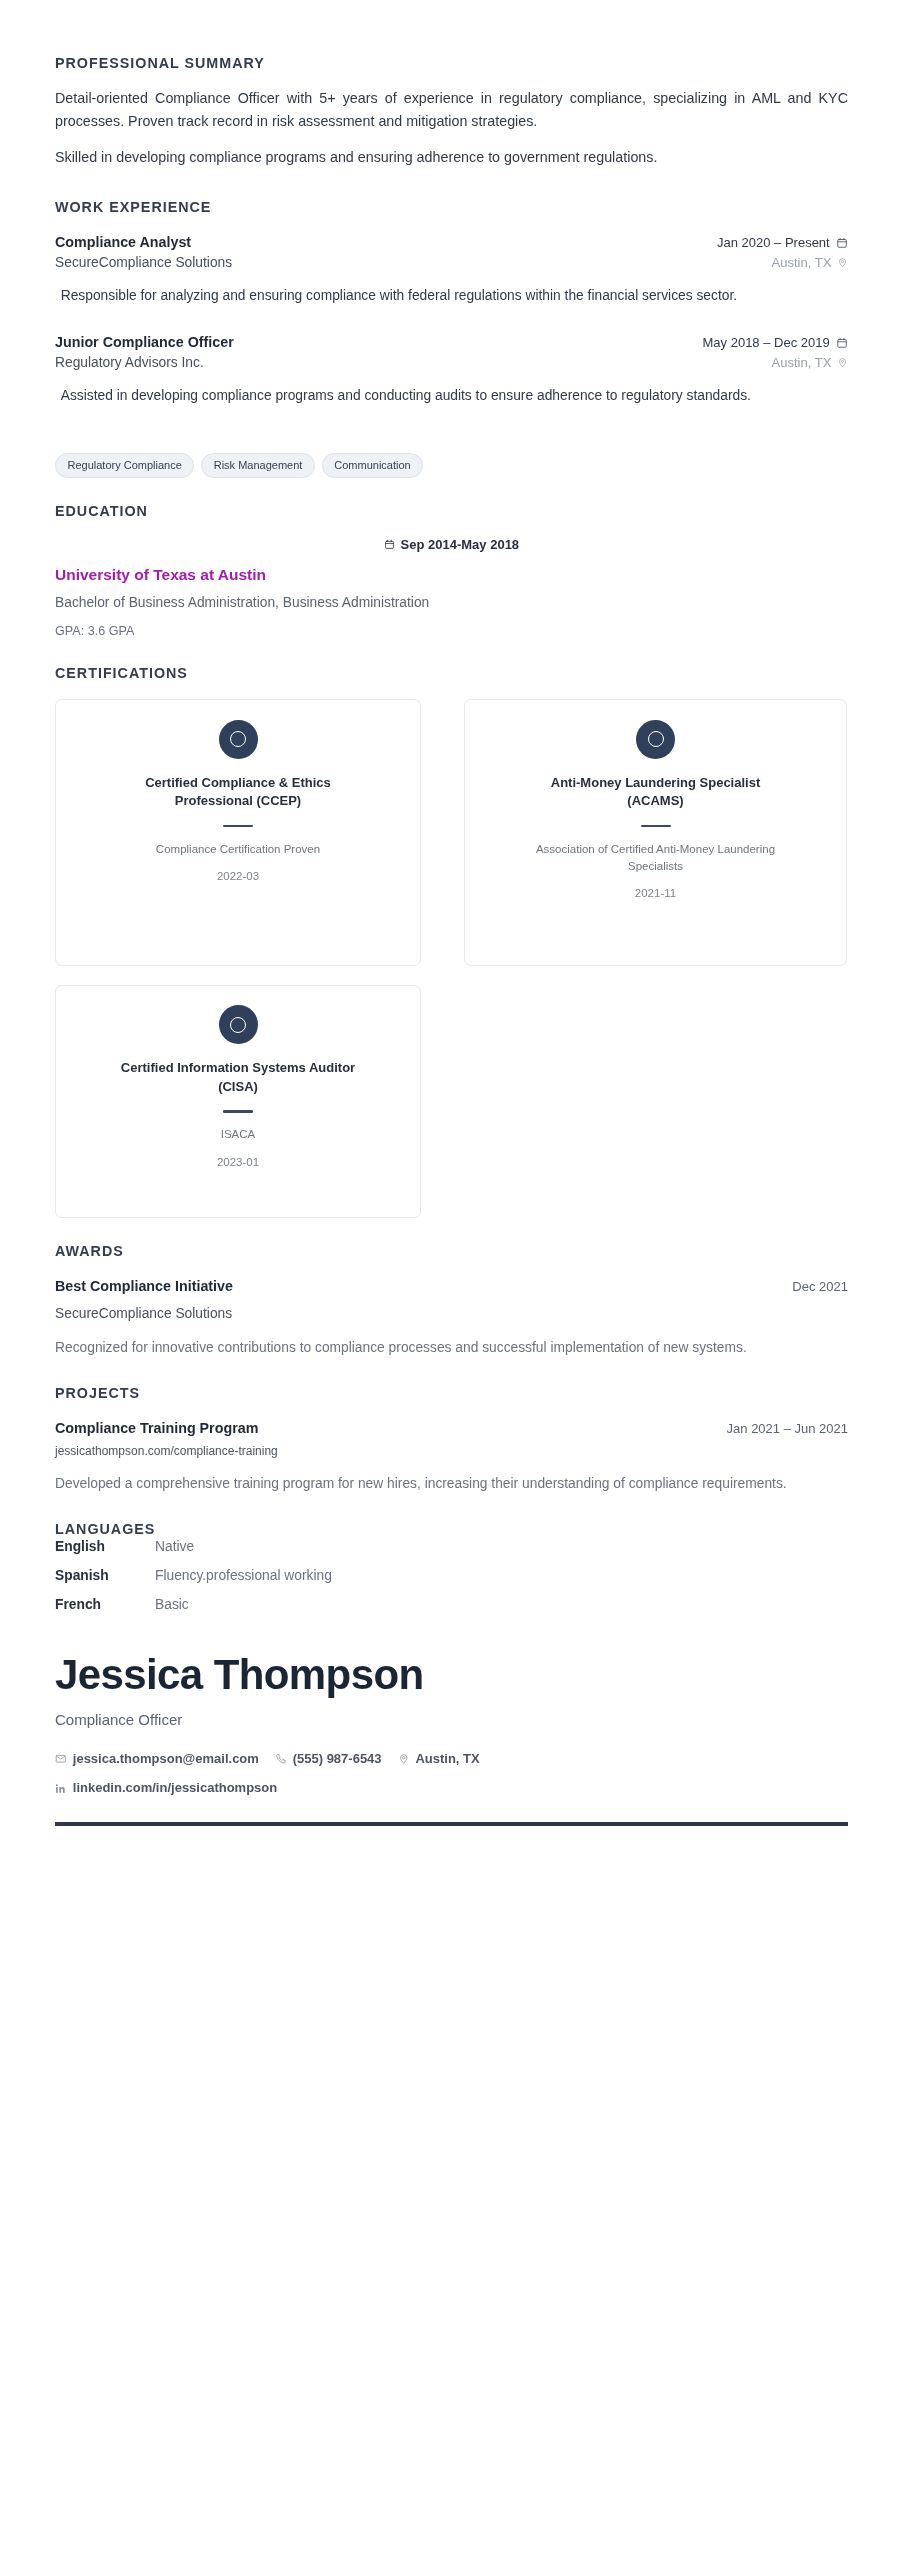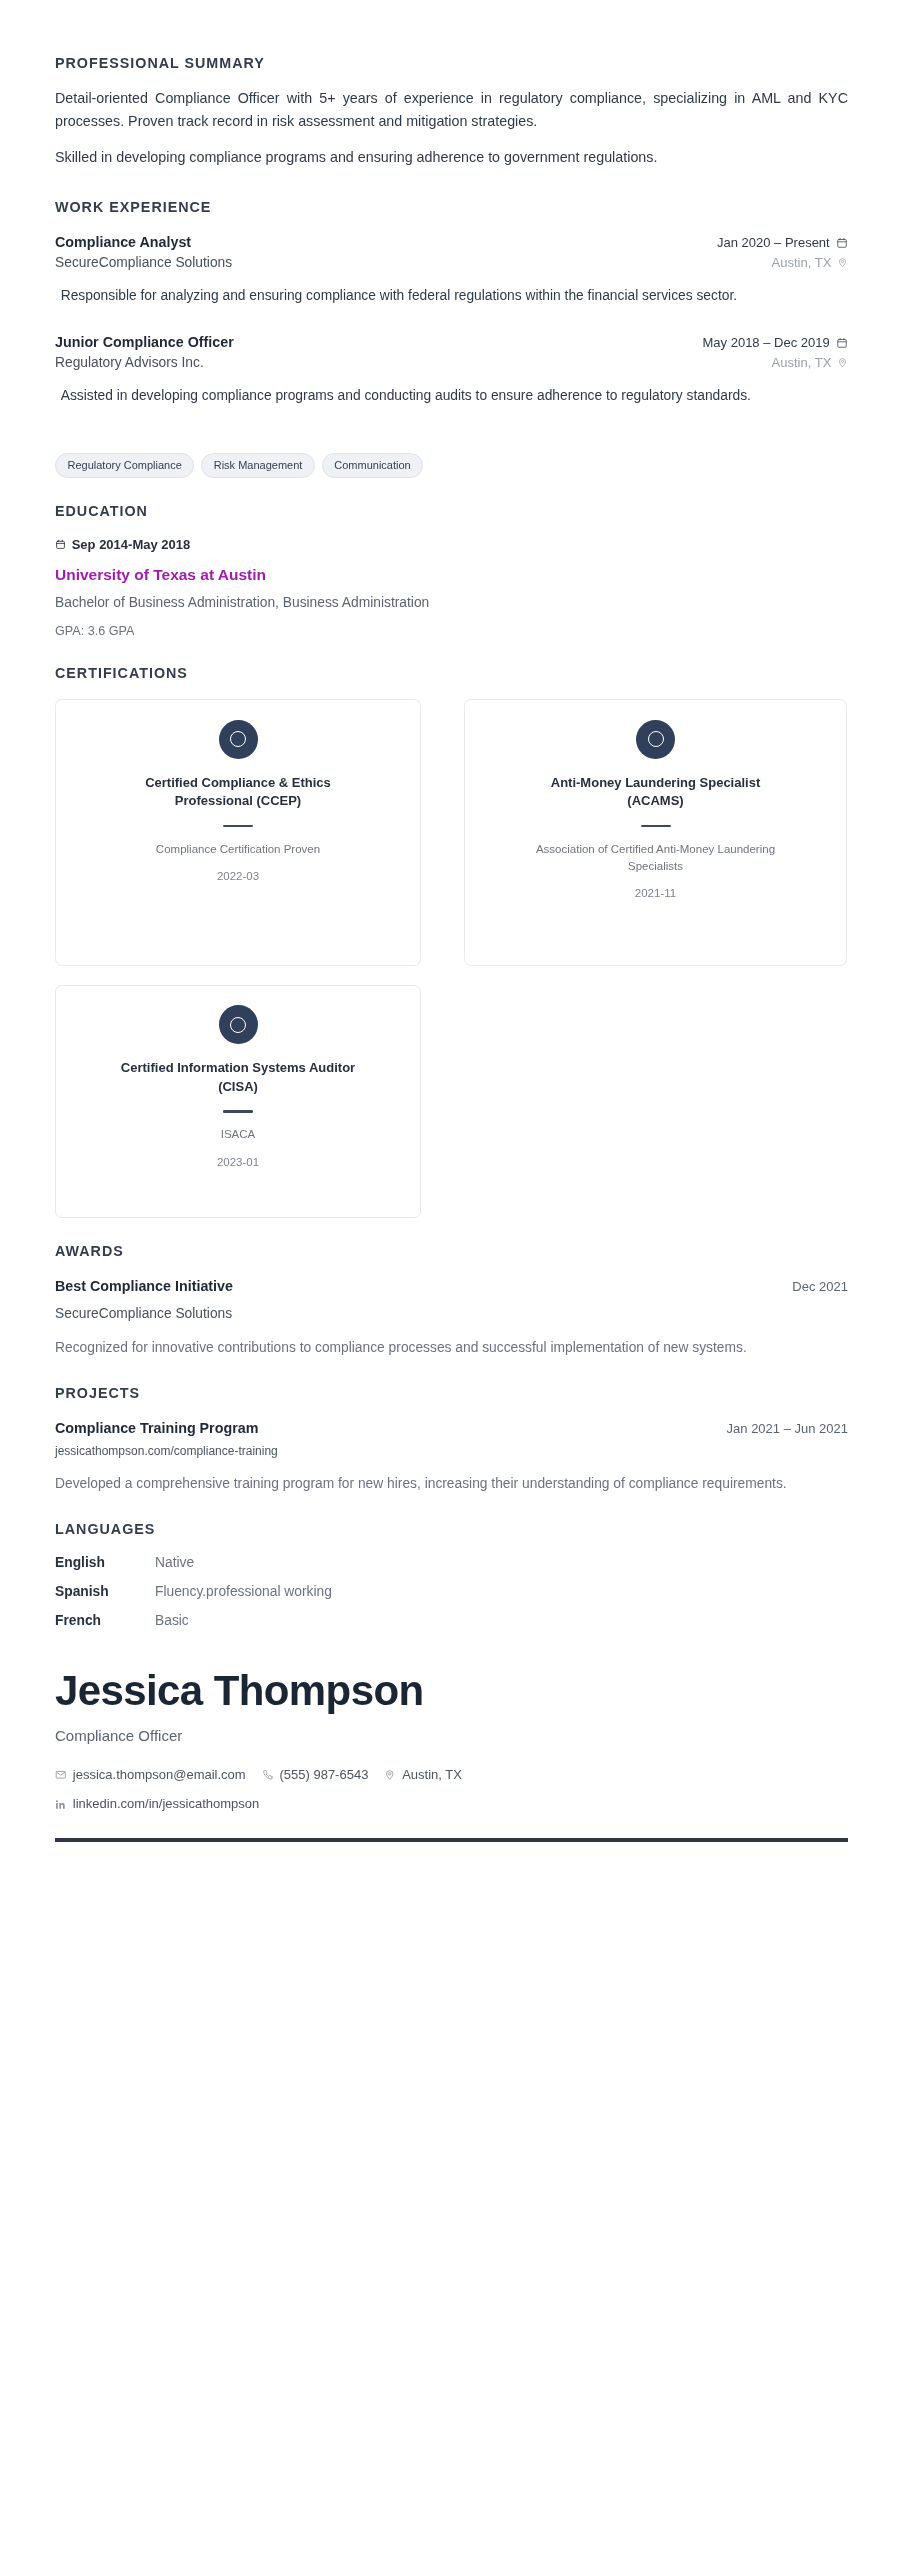--- a/index.html
+++ b/index.html
@@ -130,20 +130,21 @@
 
   
   .edu-date {
     display: flex;
     align-items: center;
     gap: 5.7px;
     font-size: 13px;
     font-weight: 600;
     color: #27303f;
     margin-top: 17px;
+    justify-content: center;
   }
 
   .edu-school {
     font-size: 15.5px;
     font-weight: 700;
     color: #a21caf;
     margin-top: 12.6px;
     line-height: 1.3;
   }
 
@@ -298,21 +299,21 @@
   .pr-desc {
     font-size: 13.8px;
     color: #6b7280;
     line-height: 1.62;
     margin-top: 13.8px;
     text-align: justify;
     hyphens: auto;
   }
 
   
-  .lang-list { margin-top: 16px; }
+  .lang-list { }
 
   .lang-row {
     display: flex;
     align-items: baseline;
     margin-bottom: 10.3px;
   }
   .lang-row:last-child { margin-bottom: 0; }
 
   .lang-name {
     width: 100px;
@@ -345,20 +346,21 @@
     margin-top: 11.5px;
     line-height: 1.35;
   }
 
   .contact-line {
     display: flex;
     align-items: center;
     flex-wrap: wrap;
     gap: 5.7px 16px;
     margin-top: 20.6px;
+    font-weight: bold;
   }
   .contact-line.second { margin-top: 12.6px; }
 
   .contact-item {
     display: flex;
     align-items: center;
     gap: 6.3px;
     font-size: 13px;
     color: #4b5563;
     line-height: 1.3;

